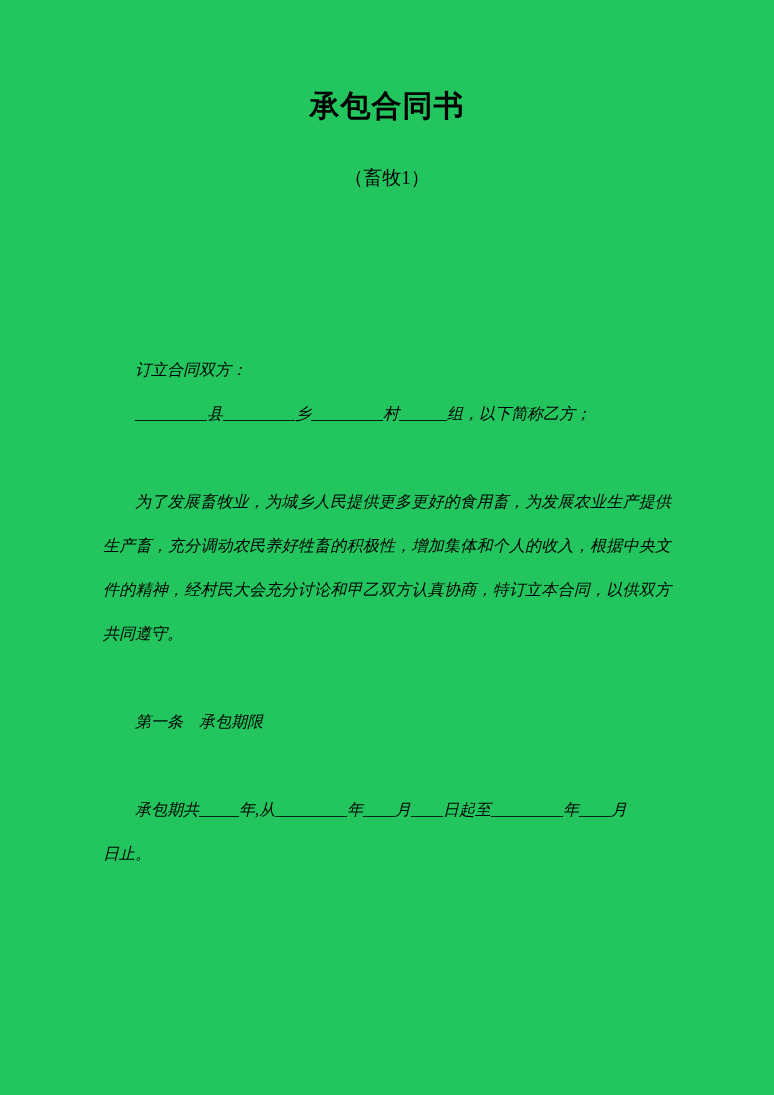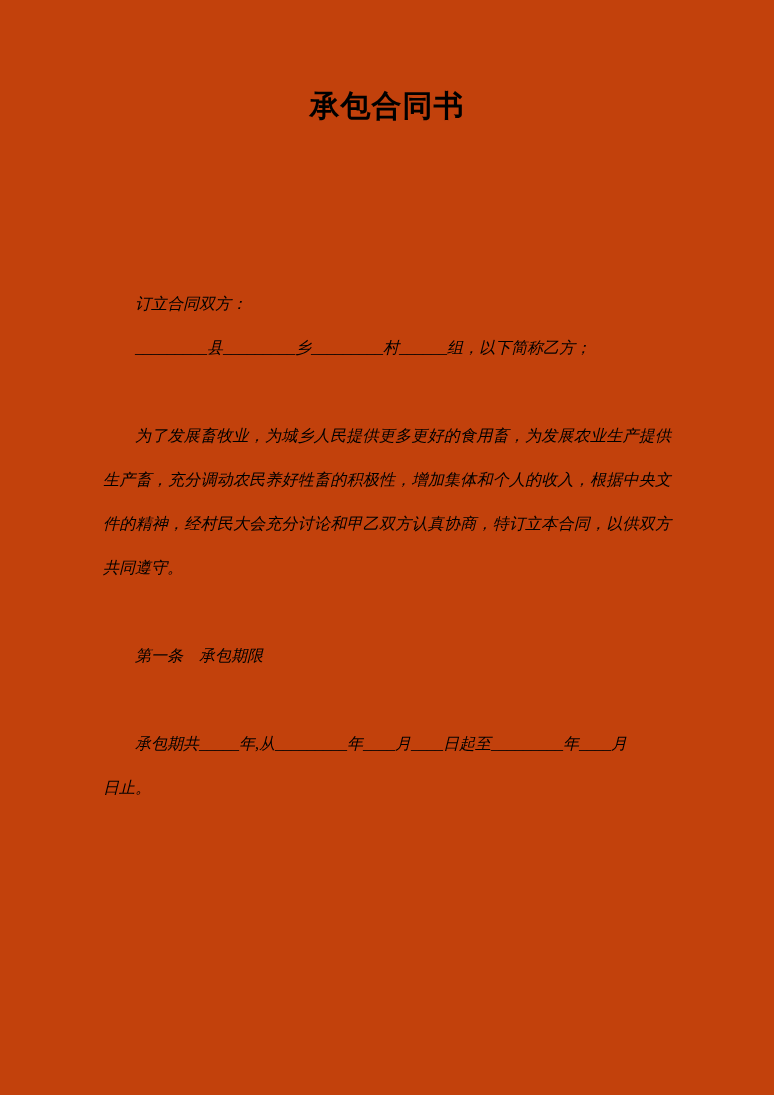--- a/index.html
+++ b/index.html
@@ -5,21 +5,21 @@
   html, body {
     margin: 0;
     padding: 0;
     background: #ffffff;
   }
   .page {
     position: relative;
     width: 774px;
     height: 1095px;
     margin: 0 auto;
-    background: #c2410c;
+    background: #22c55e;
     box-sizing: border-box;
     padding: 88px 103px 0 103px;
     overflow: hidden;
     font-family: "Liberation Serif", "DejaVu Serif", serif;
     color: #000000;
   }
   .doc-title {
     margin: 0;
     text-align: center;
     font-size: 30px;
@@ -53,20 +53,21 @@
     margin-top: 44px;
   }
 </style>
 </head>
 <body>
 
 <div class="page">
 
   <h1 class="doc-title">承包合同书</h1>
 
+  <p class="doc-subtitle">（畜牧1）</p>
 
   <div class="content">
 
     <p>订立合同双方：</p>
 
     <p>_________县_________乡_________村______组，以下简称乙方；</p>
 
 
     <p class="gap justified">为了发展畜牧业，为城乡人民提供更多更好的食用畜，为发展农业生产提供生产畜，充分调动农民养好牲畜的积极性，增加集体和个人的收入，根据中央文件的精神，经村民大会充分讨论和甲乙双方认真协商，特订立本合同，以供双方共同遵守。</p>
 

